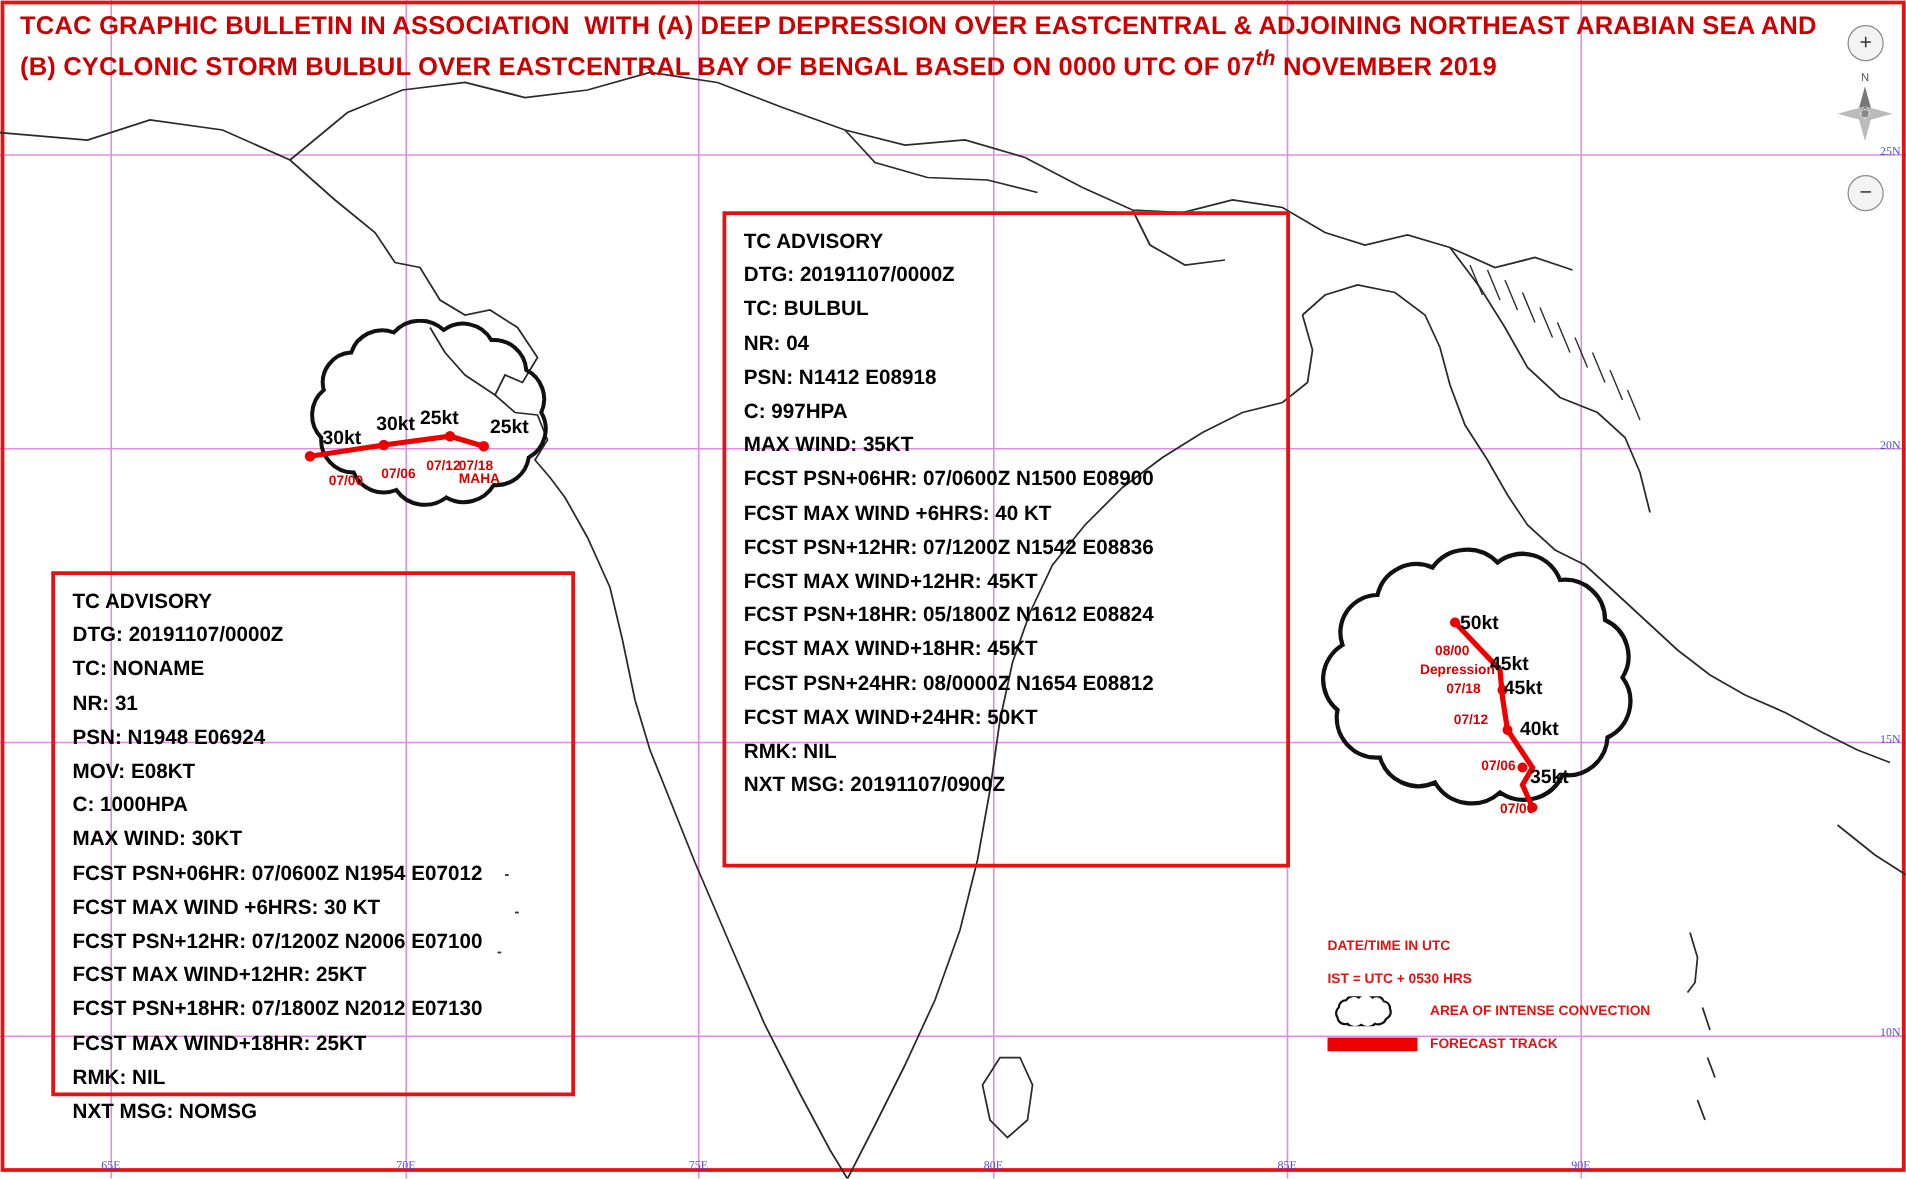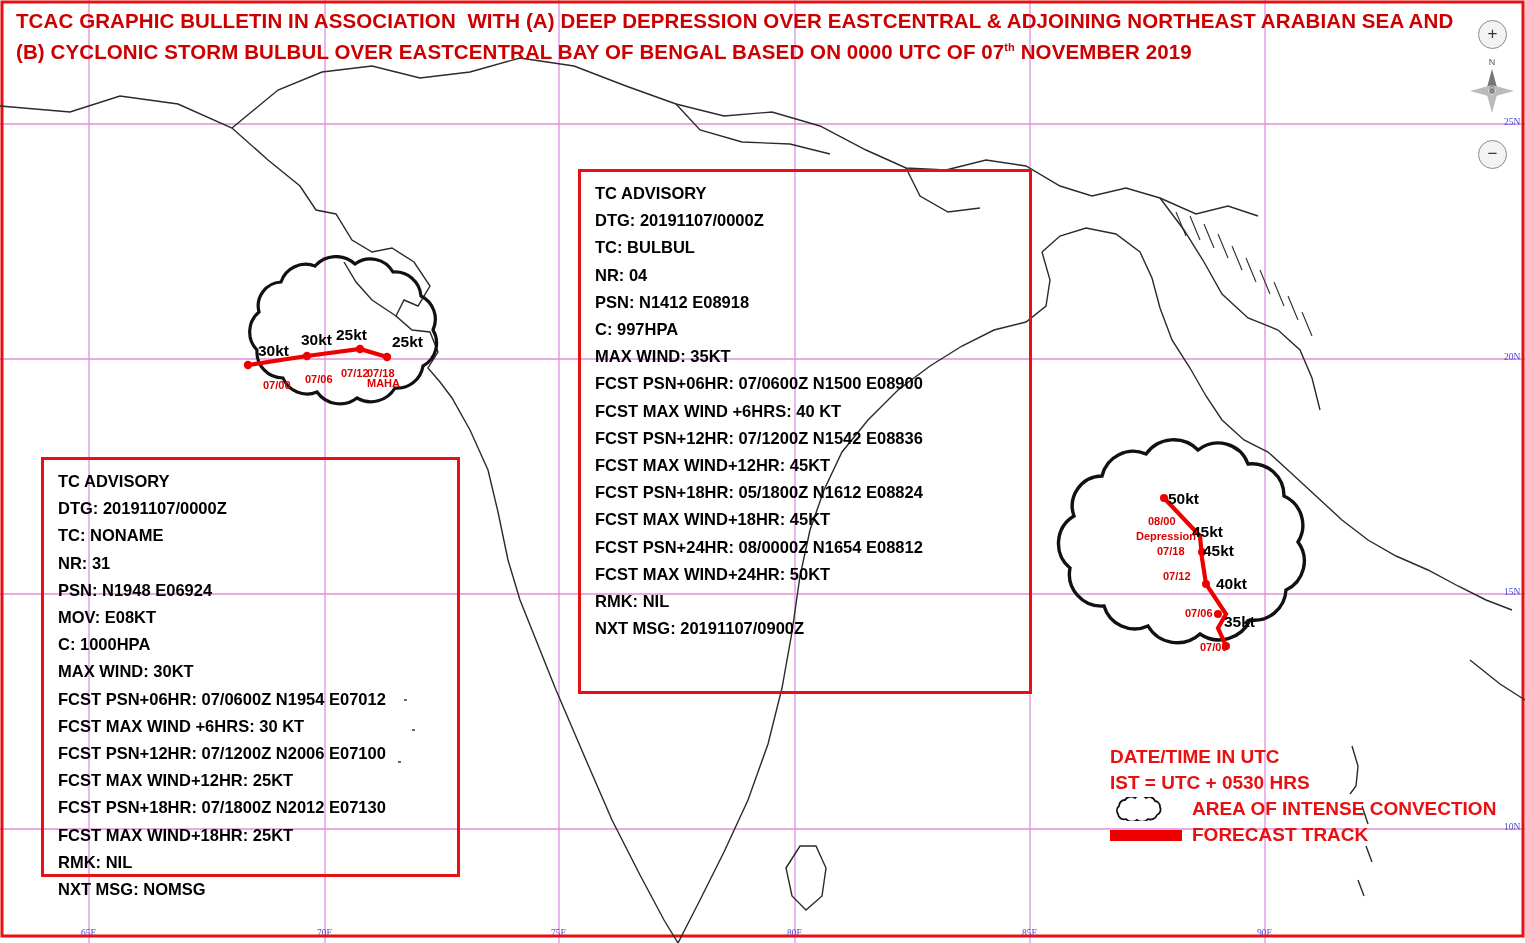--- a/index.html
+++ b/index.html
@@ -29,22 +29,23 @@
     top: 8px;
     width: 1460px;
     color: #cc0000;
     font-weight: bold;
     font-size: 20.5px;
     line-height: 26px;
     letter-spacing: 0.1px;
     white-space: pre-wrap;
   }
   #title sup {
-    font-size: 11px;
+    font-size: 17px;
     vertical-align: super;
+    font-style: italic;
   }
   
   .advisory {
     position: absolute;
     border: 3px solid #e81010;
     background: transparent;
     color: #000000;
     font-weight: bold;
     font-size: 16.5px;
     line-height: 27.2px;
@@ -66,23 +67,22 @@
     height: 420px;
   }
   
   #legend {
     position: absolute;
     left: 1062px;
     top: 744px;
     width: 400px;
     color: #e81010;
     font-weight: bold;
-    font-size: 19px;
+    font-size: 11px;
     line-height: 24px;
-    margin-left: 48px;
   }
   #legend .row {
     display: flex;
     align-items: center;
     gap: 10px;
     height: 26px;
   }
   #legend .swatch-track {
     width: 72px;
     height: 11px;

